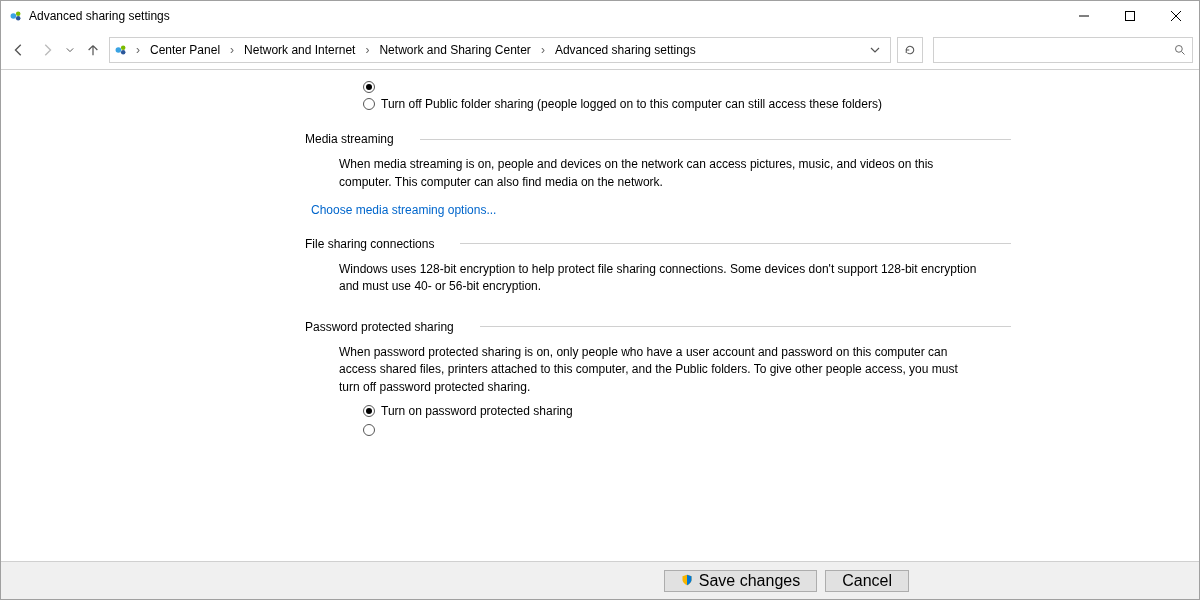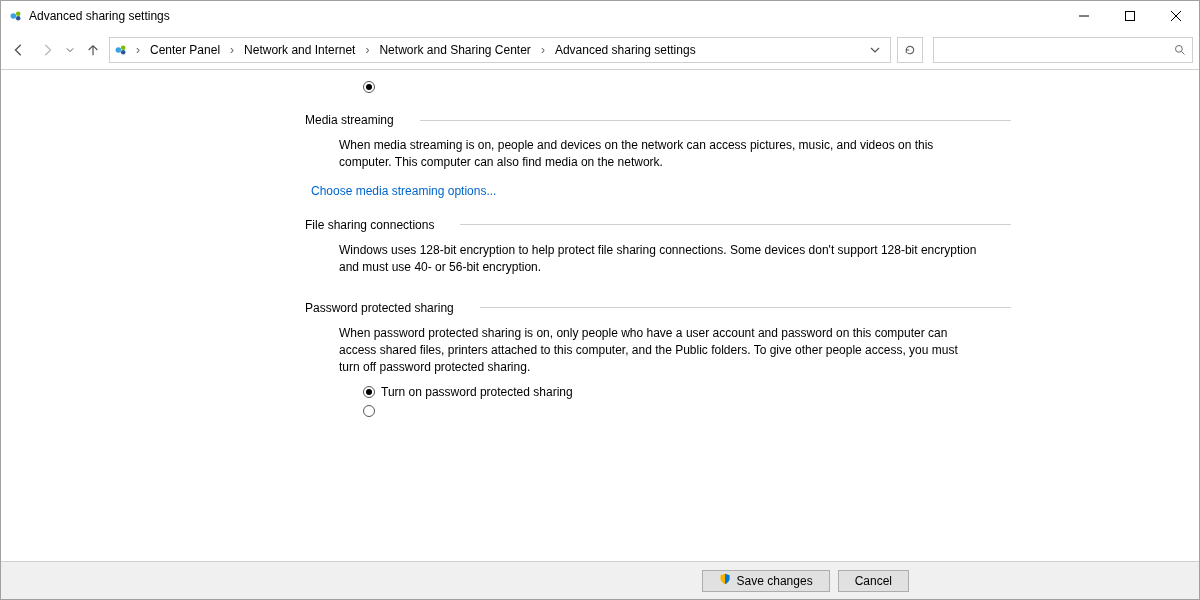--- a/index.html
+++ b/index.html
@@ -62,21 +62,21 @@
   .radio.checked::after{content:"";position:absolute;inset:2px;border-radius:50%;background:#000}
   .section-head{display:flex;align-items:center;gap:26px;margin:20px 0 10px -6px}
   .section-head .label{white-space:nowrap}
   .section-head .rule{flex:1;height:1px;background:var(--border-light)}
   .desc{margin-left:28px;margin-right:32px;line-height:1.45}
   .linklike{color:var(--link);cursor:pointer;margin-top:12px;display:inline-block}
   .radio-spacer{height:4px}
 
   
   .footer{height:38px;background:var(--footer-bg);border-top:1px solid var(--border-light);display:flex;align-items:center;justify-content:flex-end;gap:8px;padding:0 290px 0 10px}
-  .btn{height:22px;padding:0 16px;border:1px solid #adadad;background:#e1e1e1;font-size:12px;display:flex;align-items:center;gap:6px;cursor:default}
+  .btn{height:22px;padding:0 16px;border:1px solid #adadad;background:#e1e1e1;font-size:16px;display:flex;align-items:center;gap:6px;cursor:default}
   .shield svg{width:12px;height:12px}
 
   
   .scroller::-webkit-scrollbar{width:17px}
   .scroller::-webkit-scrollbar-track{background:#f0f0f0;border-left:1px solid #e0e0e0}
   .scroller::-webkit-scrollbar-thumb{background:#c2c2c2}
 </style>
 </head>
 <body>
 
@@ -177,20 +177,24 @@
 <div class="body-frame">
   <div class="content">
     <div class="scroller">
       <div class="inner">
 
         
         <div class="radio-group">
           <div class="radio-row">
             <span class="radio checked"></span>
           </div>
+          <div class="radio-row">
+            <span class="radio"></span>
+            <span>Turn off Public folder sharing (people logged on to this computer can still access these folders)</span>
+          </div>
         </div>
 
         
         <div class="section-head">
           <span class="label">Media streaming</span>
           <span class="rule"></span>
         </div>
         <div class="desc">When media streaming is on, people and devices on the network can access pictures, music, and videos on this computer. This computer can also find media on the network.</div>
         <span class="linklike">Choose media streaming options...</span>
 

